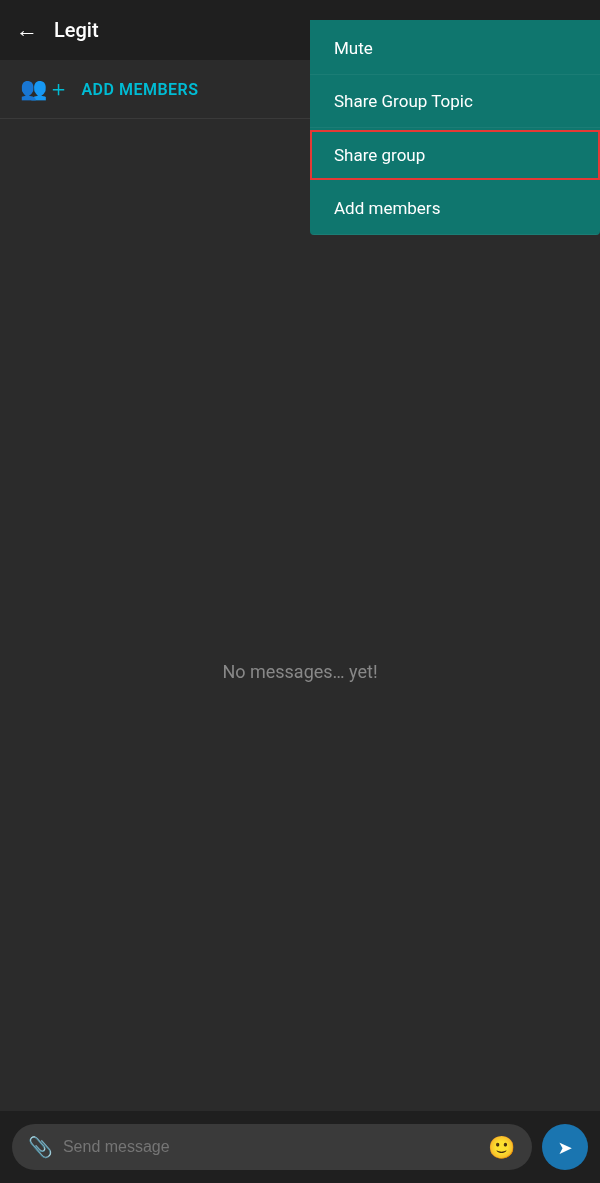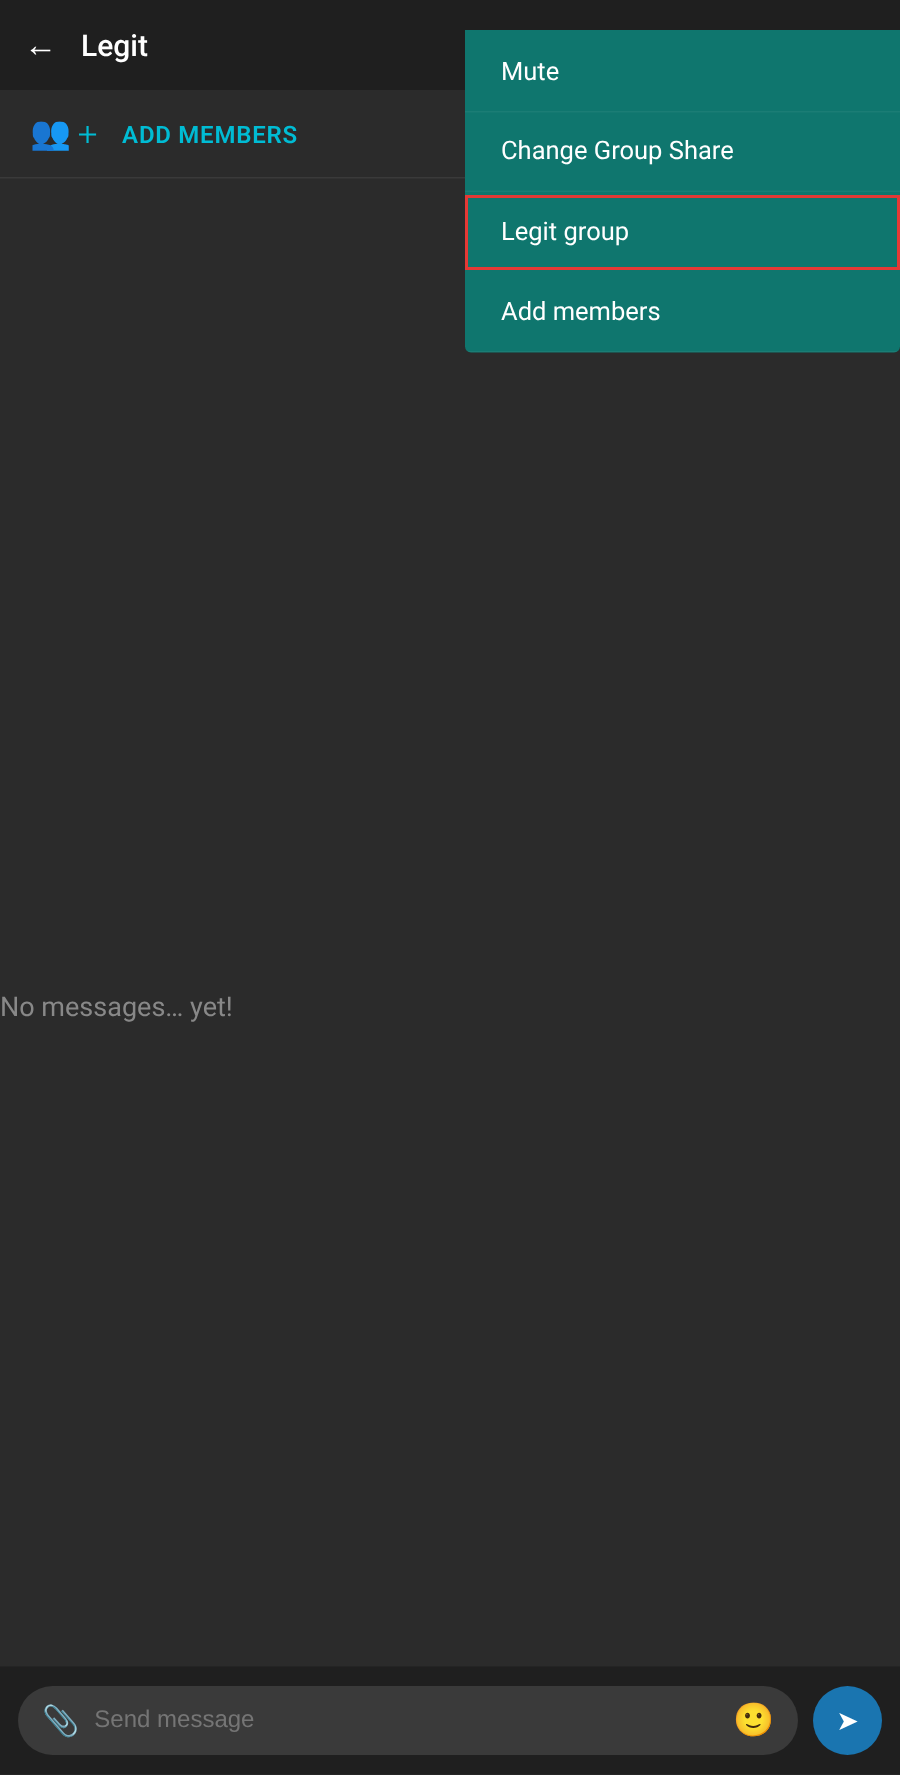--- a/index.html
+++ b/index.html
@@ -82,20 +82,21 @@
       border: 2.5px solid #e53935;
       margin: 2px 0;
       padding: 13px 22px;
     }
 
     
     .main-content {
       flex: 1;
       display: flex;
       align-items: center;
+      justify-content: center;
       height: calc(1183px - 60px - 53px - 72px);
       margin-top: 53px;
     }
     .no-messages {
       color: #888888;
       font-size: 18px;
       text-align: center;
     }
 
     
@@ -164,22 +165,22 @@
 <div class="add-members-row">
   <span class="add-members-icon">
     
     👥＋
   </span>
   <span class="add-members-label">ADD MEMBERS</span>
 </div>
 
 <div class="dropdown-overlay">
 <div class="dropdown-item first">Mute</div>
-    <div class="dropdown-item">Change Group Share</div>
-    <div class="dropdown-item highlighted">Legit group</div>
+    <div class="dropdown-item">Share Group Topic</div>
+    <div class="dropdown-item highlighted">Share group</div>
     <div class="dropdown-item">Add members</div>
   </div>
 
 <div class="main-content">
   <span class="no-messages">No messages… yet!</span>
 </div>
 
 <div class="bottom-bar">
   <div class="input-area">
     <span class="attach-icon">📎</span>

